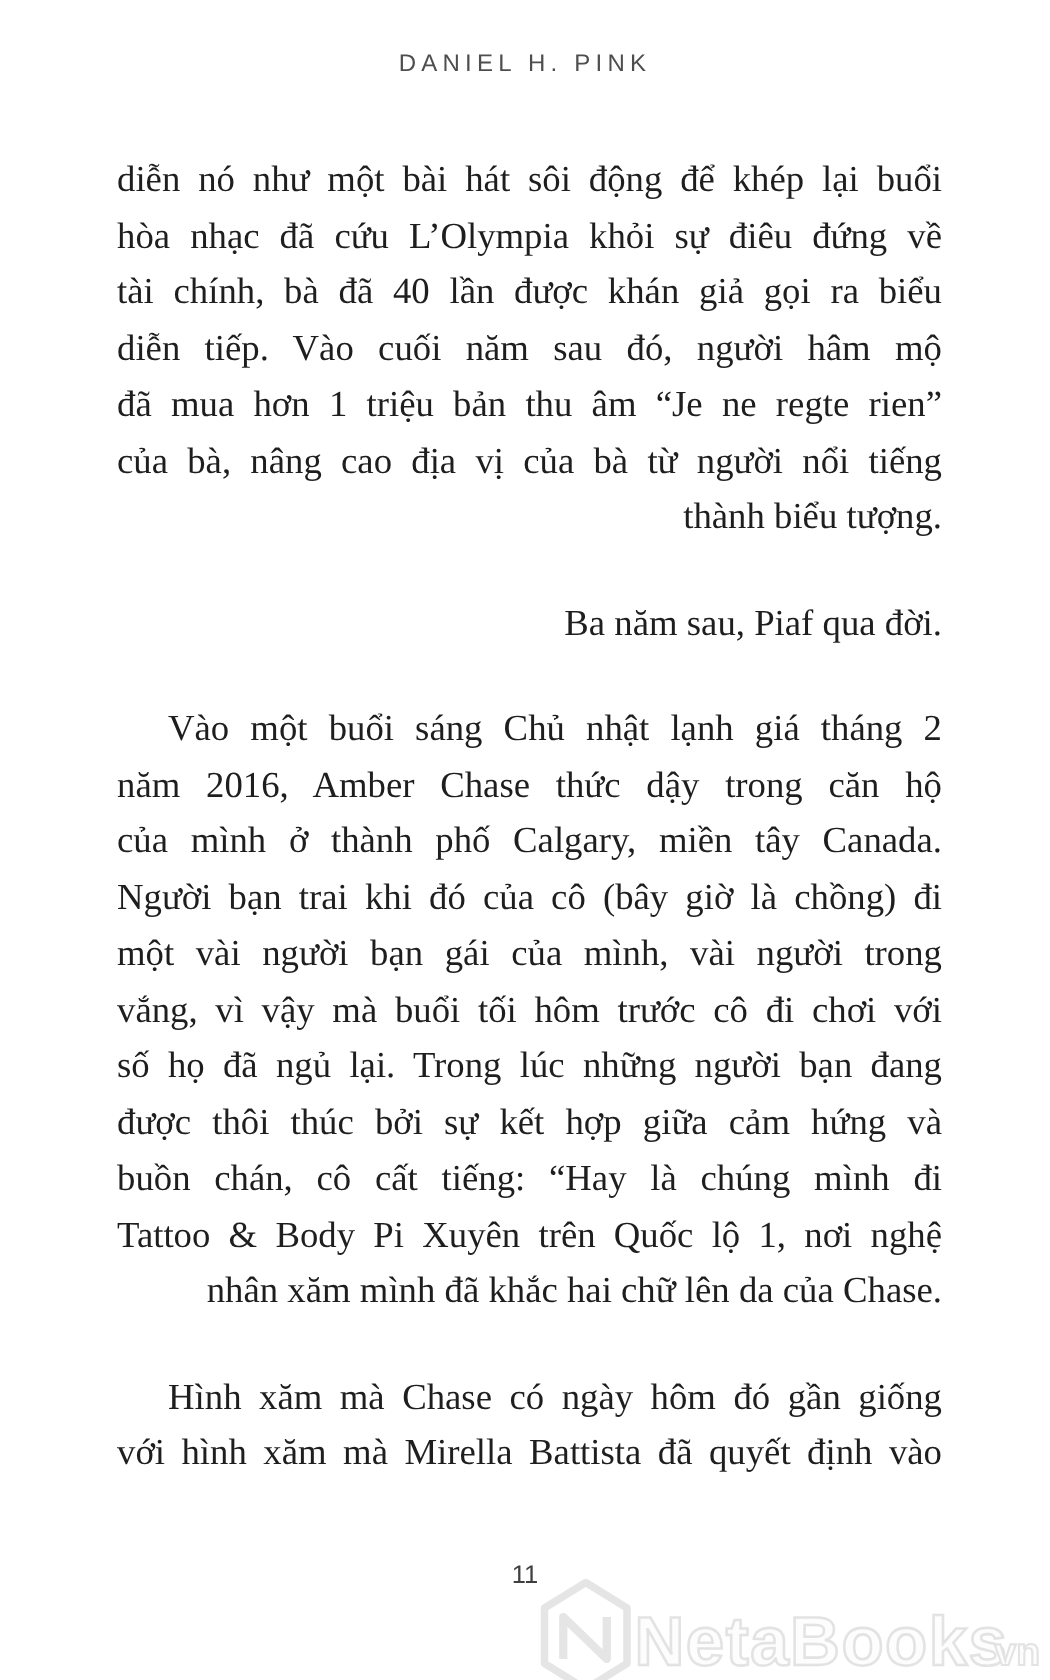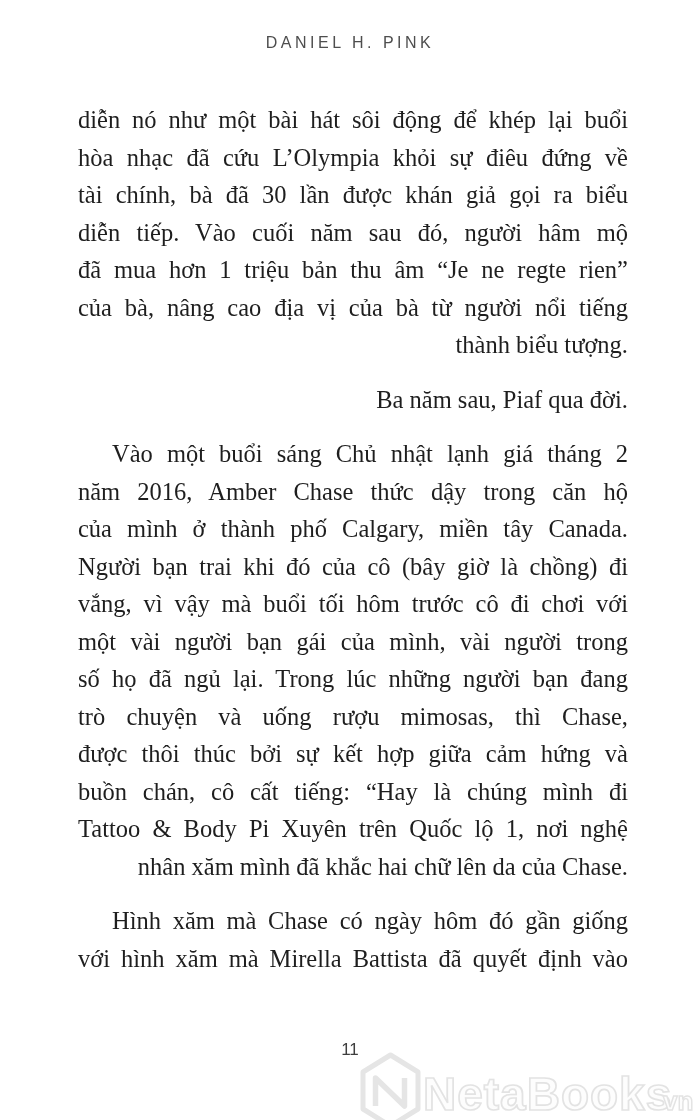--- a/index.html
+++ b/index.html
@@ -25,21 +25,21 @@
     color: #4e4e4e;
   }
   .body-text {
     position: absolute;
     top: 101px;
     left: 78px;
     width: 550px;
     color: #1e1e1e;
     font-size: 24.5px;
   }
-  .paragraph + .paragraph { margin-top: 17px; }
+  .paragraph + .paragraph { margin-top: 33px; }
   .line {
     line-height: 37.5px;
     height: 37.5px;
     text-align: right;
     white-space: normal;
   }
   .line.justified {
     text-align: justify;
     text-align-last: justify;
   }
@@ -73,38 +73,37 @@
 <body>
 
 <div class="page">
 
   <div class="running-header">DANIEL H. PINK</div>
 
   <div class="body-text">
       <div class="paragraph">
         <div class="line justified">diễn nó như một bài hát sôi động để khép lại buổi</div>
         <div class="line justified">hòa nhạc đã cứu L’Olympia khỏi sự điêu đứng về</div>
-        <div class="line justified">tài chính, bà đã 30 lần được khán giả gọi ra biểu</div>
+        <div class="line justified">tài chính, bà đã 40 lần được khán giả gọi ra biểu</div>
         <div class="line justified">diễn tiếp. Vào cuối năm sau đó, người hâm mộ</div>
         <div class="line justified">đã mua hơn 1 triệu bản thu âm “Je ne regte rien”</div>
         <div class="line justified">của bà, nâng cao địa vị của bà từ người nổi tiếng</div>
         <div class="line">thành biểu tượng.</div>
       </div>
       <div class="paragraph">
         <div class="line indented">Ba năm sau, Piaf qua đời.</div>
       </div>
       <div class="paragraph">
         <div class="line justified indented">Vào một buổi sáng Chủ nhật lạnh giá tháng 2</div>
         <div class="line justified">năm 2016, Amber Chase thức dậy trong căn hộ</div>
         <div class="line justified">của mình ở thành phố Calgary, miền tây Canada.</div>
         <div class="line justified">Người bạn trai khi đó của cô (bây giờ là chồng) đi</div>
+        <div class="line justified">một vài người bạn gái của mình, vài người trong</div>
         <div class="line justified">vắng, vì vậy mà buổi tối hôm trước cô đi chơi với</div>
-        <div class="line justified">một vài người bạn gái của mình, vài người trong</div>
         <div class="line justified">số họ đã ngủ lại. Trong lúc những người bạn đang</div>
-        <div class="line justified">trò chuyện và uống rượu mimosas, thì Chase,</div>
         <div class="line justified">được thôi thúc bởi sự kết hợp giữa cảm hứng và</div>
         <div class="line justified">buồn chán, cô cất tiếng: “Hay là chúng mình đi</div>
         <div class="line justified">Tattoo &amp; Body Pi Xuyên trên Quốc lộ 1, nơi nghệ</div>
         <div class="line">nhân xăm mình đã khắc hai chữ lên da của Chase.</div>
       </div>
       <div class="paragraph">
         <div class="line justified indented">Hình xăm mà Chase có ngày hôm đó gần giống</div>
         <div class="line justified">với hình xăm mà Mirella Battista đã quyết định vào</div>
       </div>
     </div>

